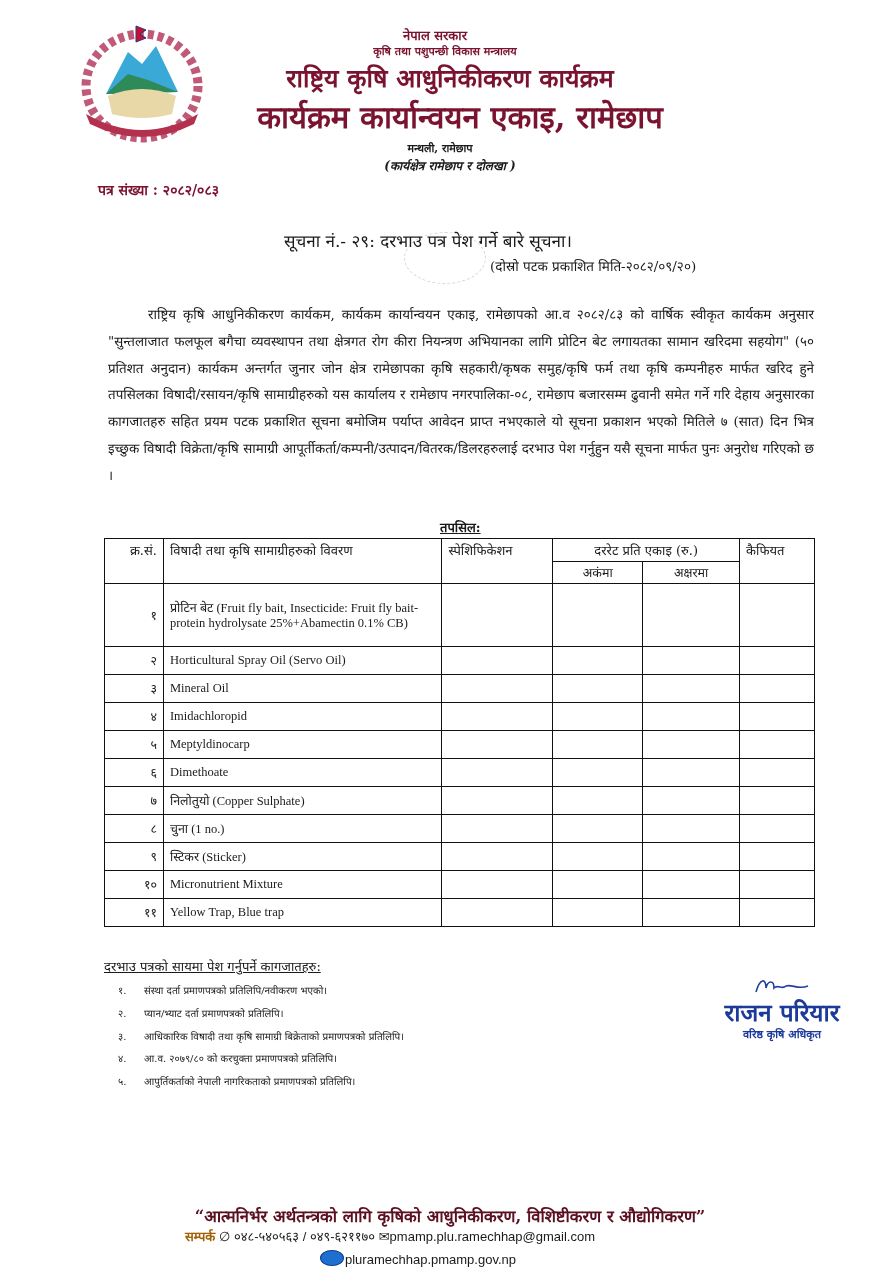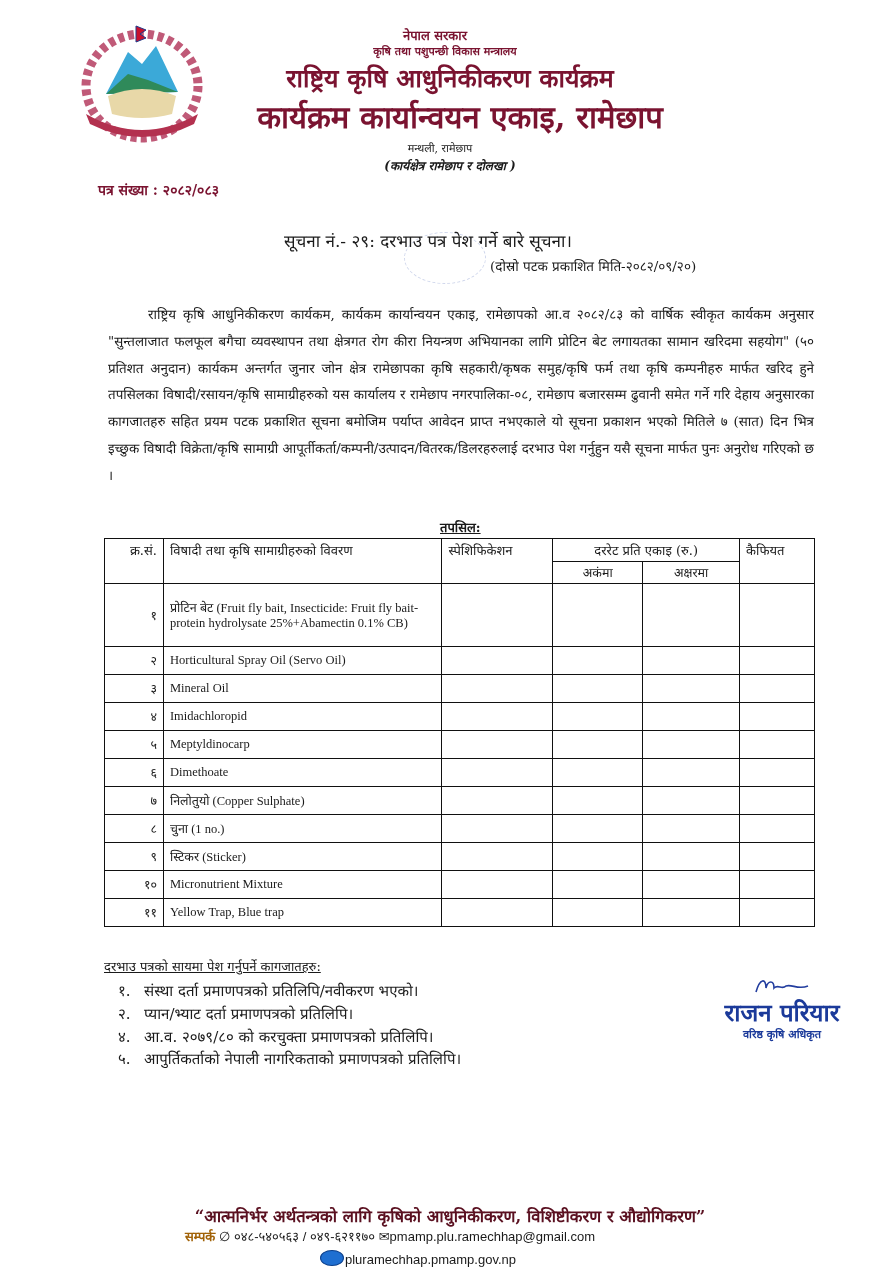--- a/index.html
+++ b/index.html
@@ -6,21 +6,21 @@
   body { width: 892px; height: 1281px; position: relative; overflow: hidden;
          font-family: "DejaVu Serif", serif; color: #1a1a1a; }
   .abs { position: absolute; }
   .maroon { color: #7a1330; }
   .logo { left: 78px; top: 22px; width: 128px; height: 122px; }
   .hdr { text-align: center; left: 210px; width: 600px; }
   .hdr-1 { top: 26px; font-size: 13px; font-weight: bold; left: 370px; width: 130px; }
   .hdr-2 { top: 43px; font-size: 11px; font-weight: bold; left: 330px; width: 230px; }
   .hdr-3 { top: 60px; font-size: 25px; font-weight: bold; left: 240px; width: 420px; }
   .hdr-4 { top: 95px; font-size: 31px; font-weight: bold; left: 210px; width: 500px; }
-  .hdr-5 { top: 140px; font-size: 11px; font-weight: normal; left: 380px; width: 120px; }
+  .hdr-5 { top: 140px; font-size: 11px; font-weight: bold; left: 380px; width: 120px; }
   .hdr-6 { top: 157px; font-size: 12px; font-weight: bold; left: 350px; width: 200px; font-style: italic; }
   .letter-no { left: 98px; top: 180px; font-size: 14px; font-weight: bold; }
   .notice-title { left: 284px; top: 229px; font-size: 17px; }
   .notice-sub { left: 490px; top: 257px; font-size: 13.5px; }
   .stamp { left: 404px; top: 232px; width: 80px; height: 50px; border-radius: 50%;
            border: 1px dashed rgba(120,140,200,0.35); }
   .body-text { left: 108px; top: 302px; width: 706px; font-size: 13.4px; line-height: 26.8px;
                text-align: justify; text-indent: 40px; }
   .tapsil { left: 440px; top: 518px; font-size: 13px; text-decoration: underline; font-weight: bold; }
   table.items { position: absolute; left: 104px; top: 538px; width: 711px;
@@ -30,21 +30,21 @@
   .c-sn { width: 46px; text-align: right !important; }
   .c-desc { width: 266px; margin-top: 15px; }
   .c-spec { width: 98px; }
   .c-fig { width: 77px; }
   .c-word { width: 84px; }
   .c-rem { width: 62px; }
   .sub-h { text-align: center !important; font-size: 12.5px !important; }
   .row-1 td { height: 58px; }
   .row-n td { height: 23px; }
   .docs-title { left: 104px; top: 957px; font-size: 13px; text-decoration: underline; }
-  .docs-list { left: 118px; top: 980px; font-size: 15px; line-height: 22.8px; }
+  .docs-list { left: 118px; top: 980px; font-size: 10px; line-height: 22.8px; }
   .docs-list div span.num { display: inline-block; width: 26px; }
   .sig { left: 712px; top: 976px; width: 140px; text-align: center; color: #1b3a9a; }
   .sig-scrawl { font-size: 15px; font-style: italic; color: #233e9f; }
   .sig-name { font-size: 24px; font-weight: bold; line-height: 26px; }
   .sig-role { font-size: 11px; font-weight: bold; }
   .motto { left: 100px; top: 1196px; width: 700px; text-align: center; font-size: 16.5px; font-weight: bold; color: #5a1020; margin-top: 8px; }
   .contact { left: 185px; top: 1227px; font-size: 13px; font-family: "Liberation Sans", sans-serif; }
   .contact .lbl { font-family: "DejaVu Serif", serif; font-weight: bold; color: #a16207; }
   .web { left: 320px; top: 1250px; font-size: 13px; font-family: "Liberation Sans", sans-serif; }
   .globe { display: inline-block; width: 22px; height: 14px; border-radius: 50%; background: #1f6fd1;
@@ -184,20 +184,21 @@
         <td class="c-word"></td>
         <td class="c-rem"></td>
       </tr>
     </tbody>
 </table>
 
 <div class="abs docs-title">दरभाउ पत्रको सायमा पेश गर्नुपर्ने कागजातहरु:</div>
 <div class="abs docs-list" id="docs">
     <div><span class="num">१.</span><span>संस्था दर्ता प्रमाणपत्रको प्रतिलिपि/नवीकरण भएको।</span></div>
     <div><span class="num">२.</span><span>प्यान/भ्याट दर्ता प्रमाणपत्रको प्रतिलिपि।</span></div>
+    <div><span class="num">३.</span><span>आधिकारिक विषादी तथा कृषि सामाग्री बिक्रेताको प्रमाणपत्रको प्रतिलिपि।</span></div>
     <div><span class="num">४.</span><span>आ.व. २०७९/८० को करचुक्ता प्रमाणपत्रको प्रतिलिपि।</span></div>
     <div><span class="num">५.</span><span>आपुर्तिकर्ताको नेपाली नागरिकताको प्रमाणपत्रको प्रतिलिपि।</span></div>
   </div>
 
 <div class="abs sig">
   <div class="sig-scrawl">
     <svg width="60" height="20" viewBox="0 0 60 20">
         <path d="M4 16 C8 2 14 2 14 12 C16 4 22 4 22 12 C26 8 30 14 34 10 C40 8 46 14 56 10" fill="none" stroke="#233e9f" stroke-width="1.6"></path>
       </svg>
   </div>

